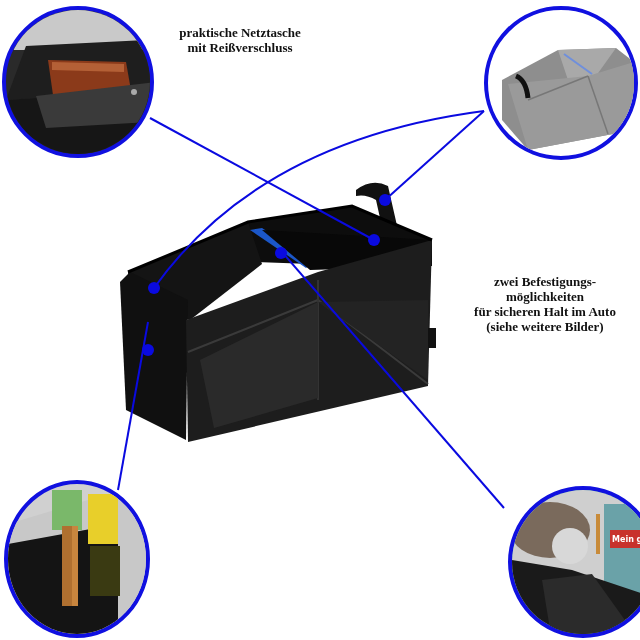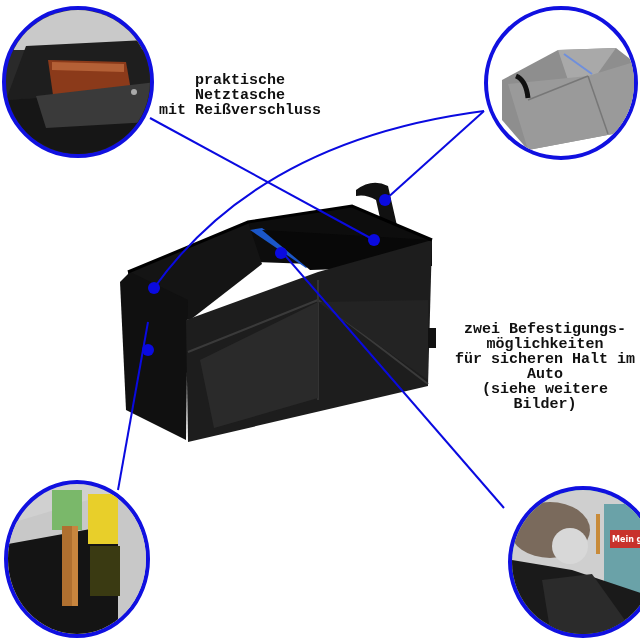--- a/index.html
+++ b/index.html
@@ -1,28 +1,27 @@
 <!DOCTYPE html>
 <html><head>
   <meta charset="utf-8">
   <style>
     * { margin: 0; padding: 0; box-sizing: border-box; }
     html, body { width: 640px; height: 640px; background: #ffffff; overflow: hidden; }
     body { position: relative; font-family: "DejaVu Sans", sans-serif; }
     .stage { position: absolute; left: 0; top: 0; width: 640px; height: 640px; }
     .label {
       position: absolute;
-      font-family: Liberation Mono, monospace;
+      font-family: Liberation Serif, serif;
       font-weight: bold;
-      font-size: 15px;
+      font-size: 13px;
       line-height: 15px;
       color: #111111;
       text-align: center;
       white-space: pre-line;
-      margin-top: 48px;
     }
     .circle {
       position: absolute;
       border-radius: 50%;
       border: 4px solid #1010e0;
       overflow: hidden;
       background: #bdbdbd;
     }
     svg { position: absolute; left: 0; top: 0; }
   </style>

